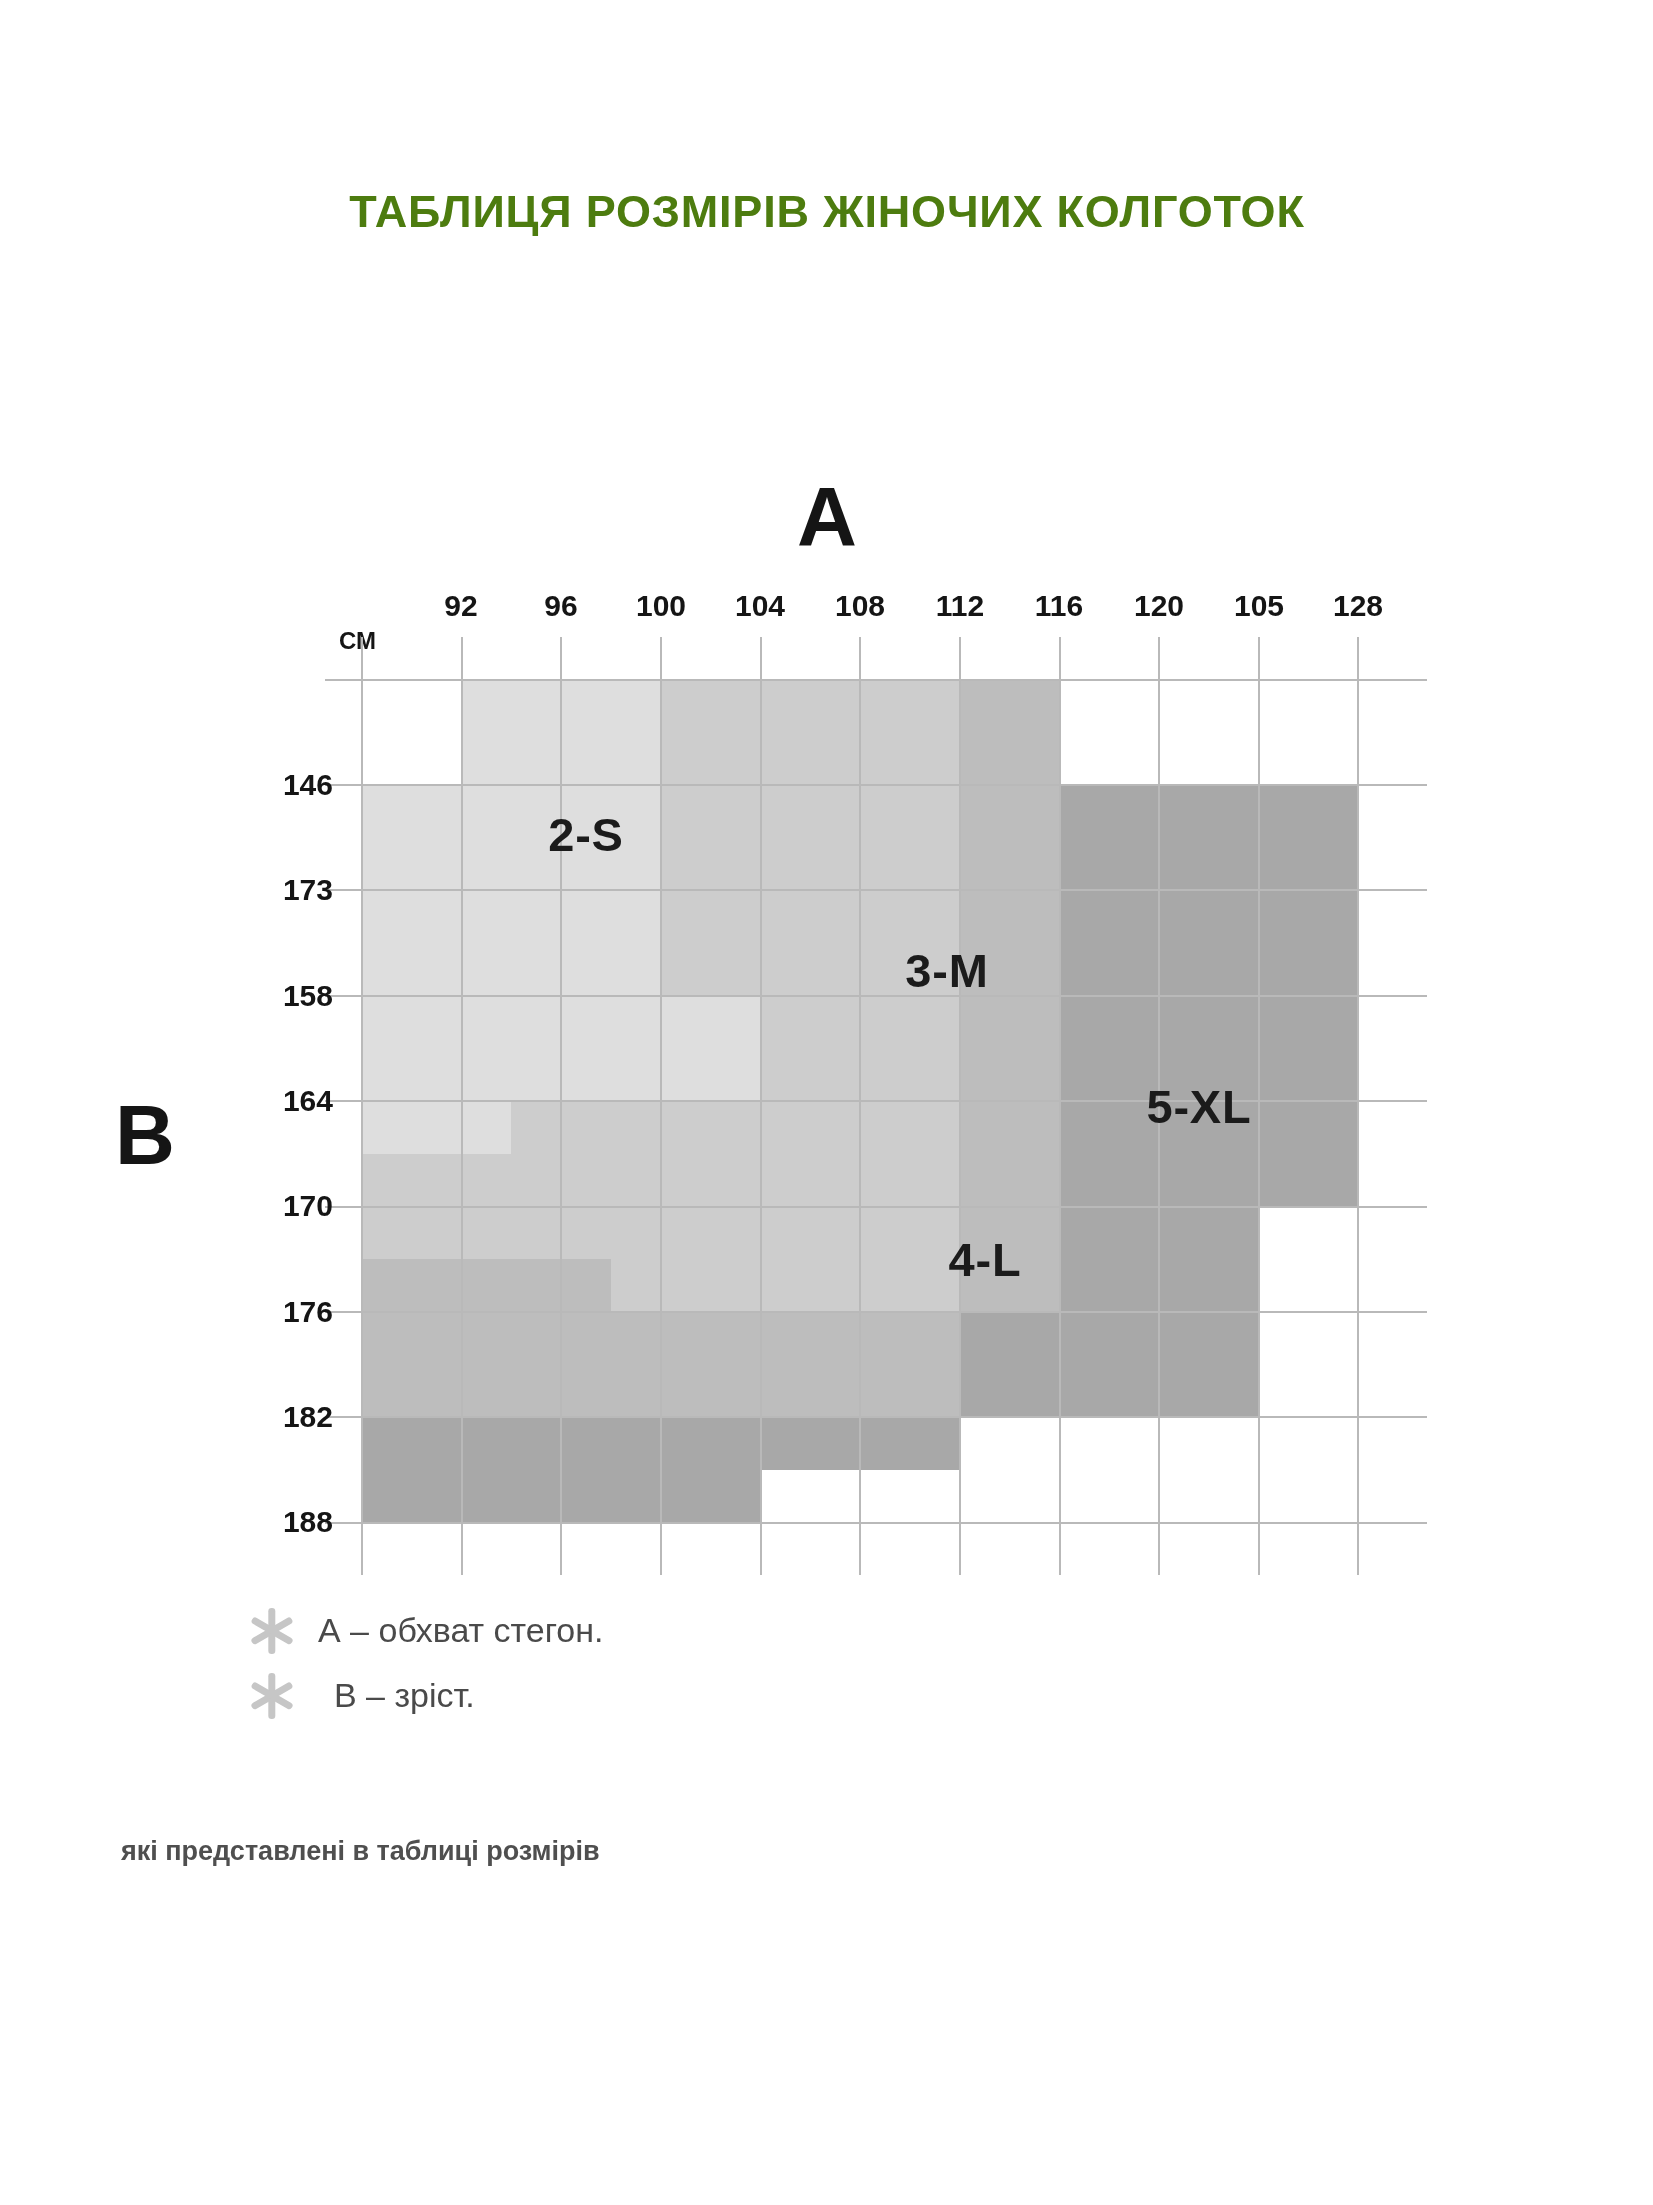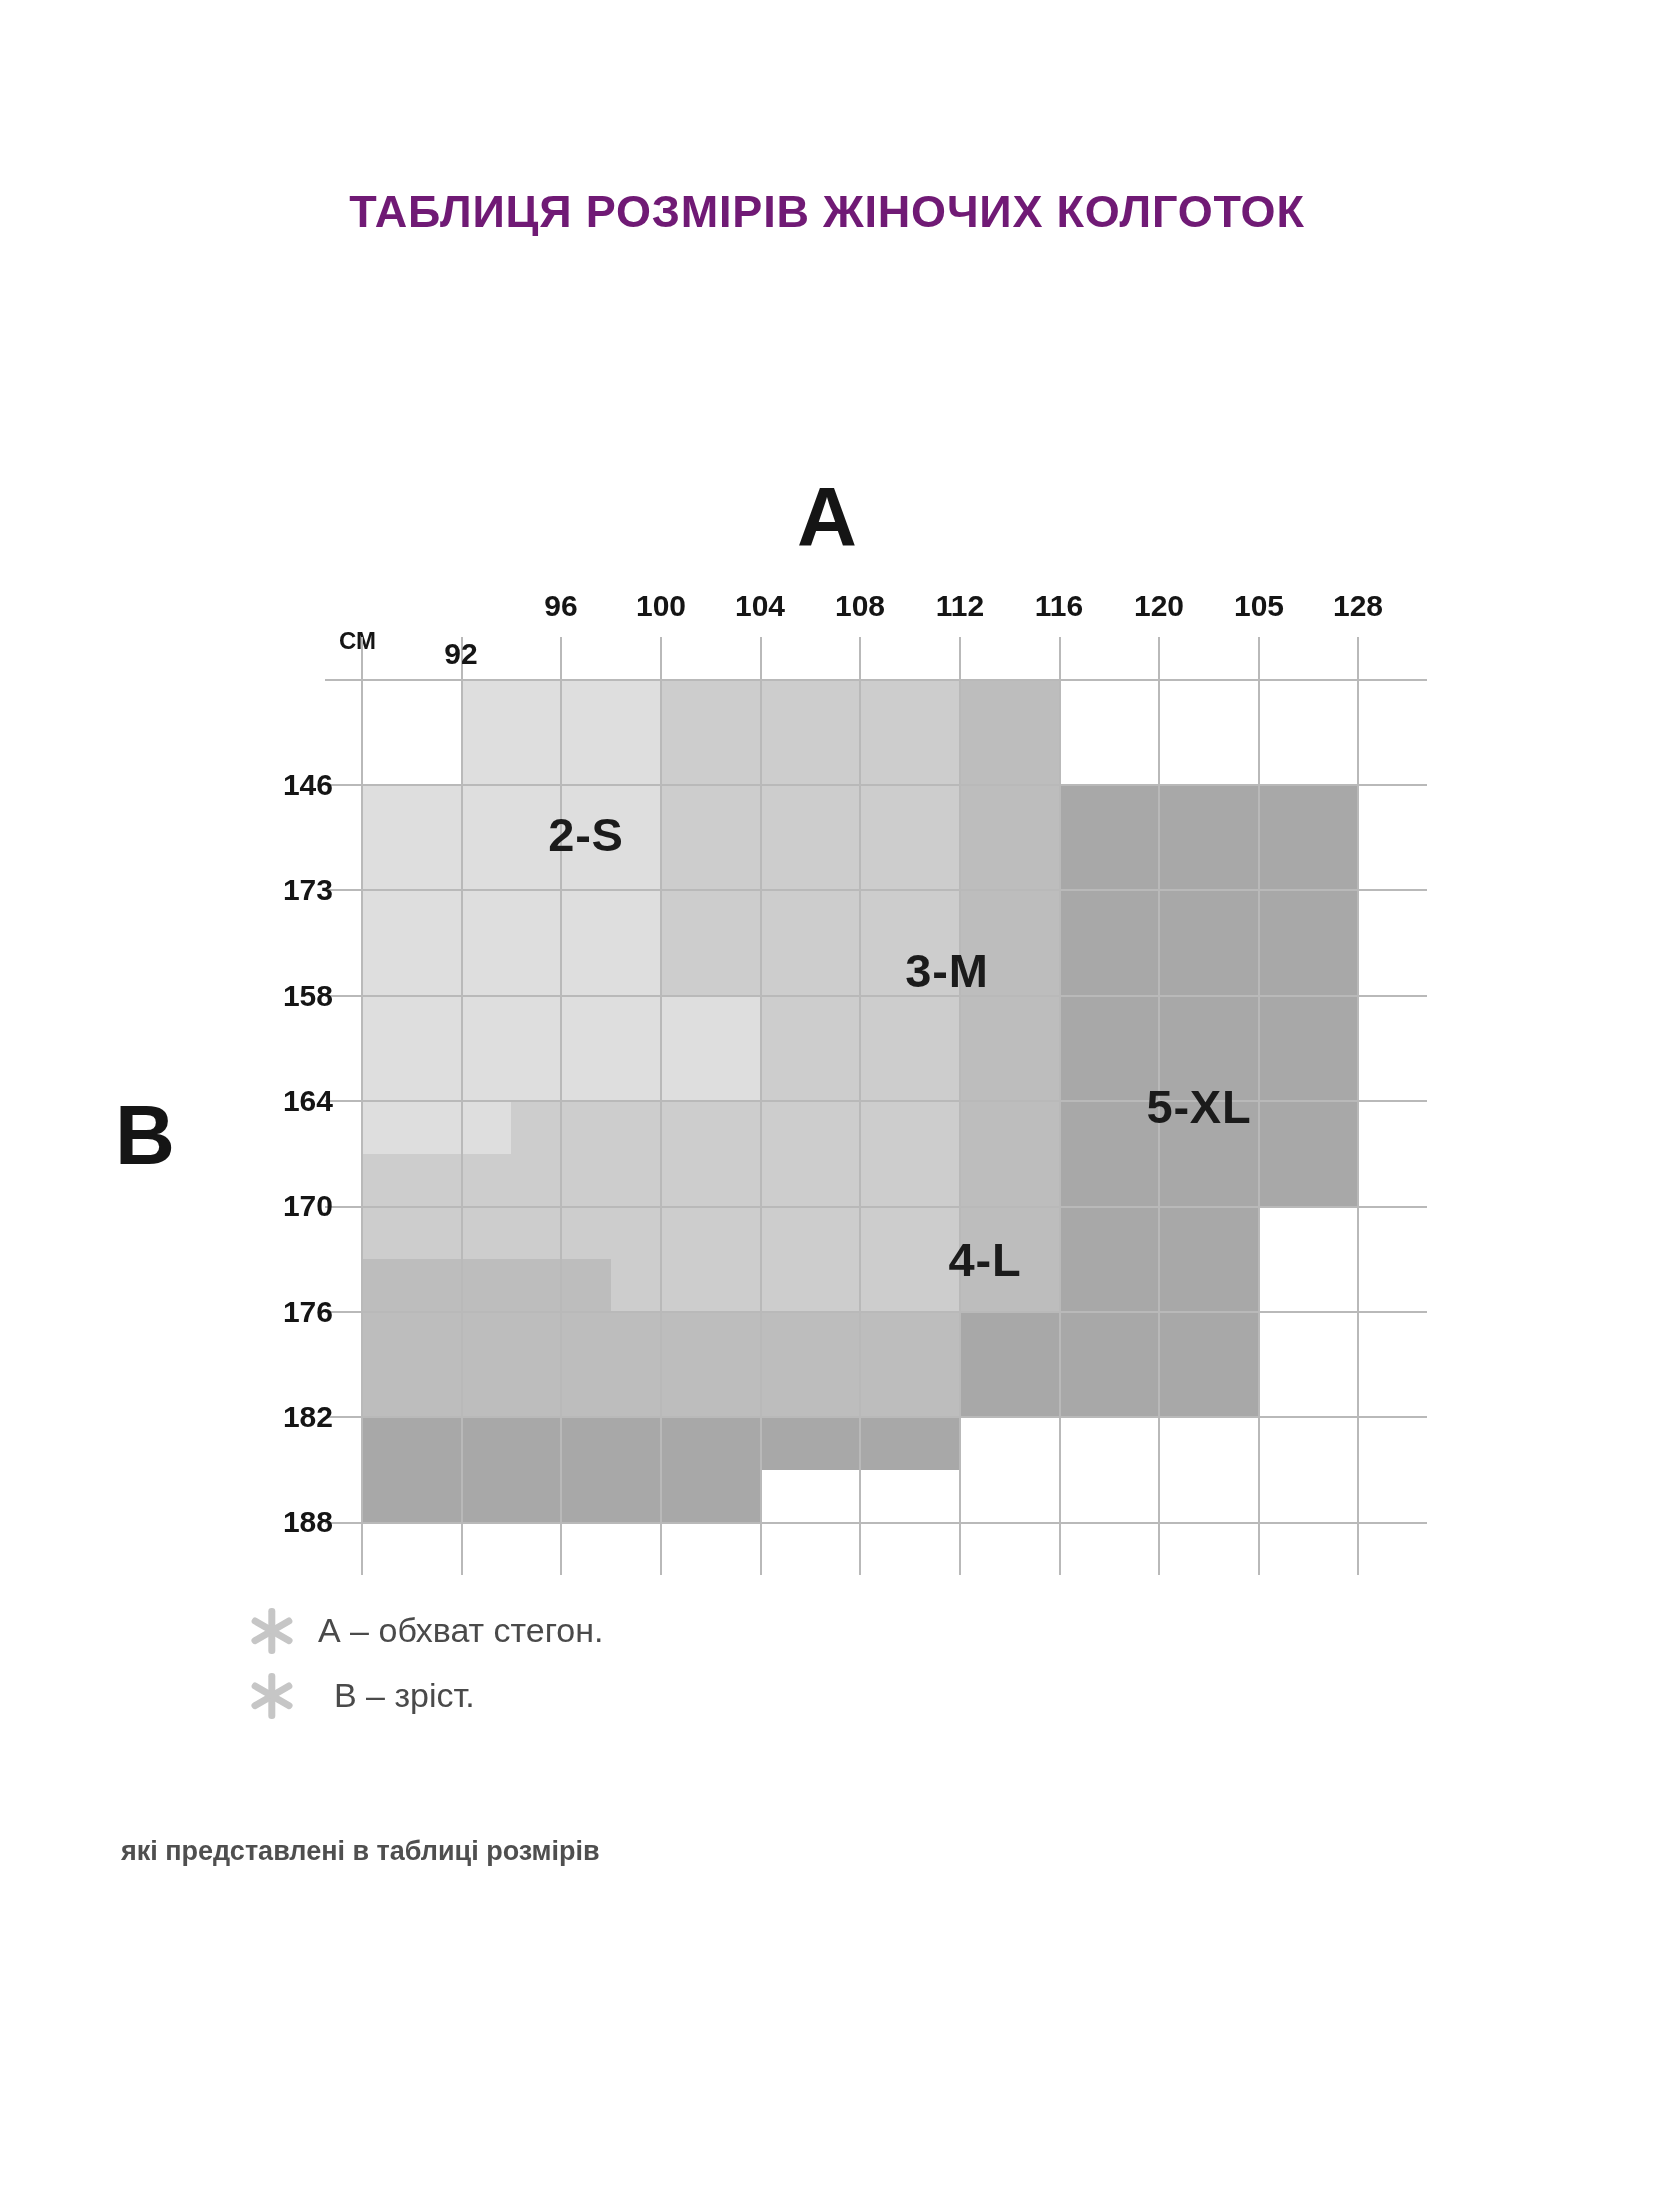--- a/index.html
+++ b/index.html
@@ -1,20 +1,20 @@
 <!DOCTYPE html>
 <html style="font-size:13px"><head>
 <meta charset="utf-8">
 <style>
   html,body{margin:0;padding:0;background:#ffffff;}
   #page{position:relative;width:1654px;height:2205px;background:#ffffff;overflow:hidden;
         font-family:"Liberation Sans", sans-serif;}
   .abs{position:absolute;}
   #title{left:0;top:186px;width:1654px;text-align:center;font-size:45px;font-weight:700;
-         letter-spacing:0.8px;color:#701a75;}
+         letter-spacing:0.8px;color:#4d7c0f;}
   #a-axis-label{left:0;top:470px;width:1654px;text-align:center;font-size:83px;font-weight:700;color:#151515;}
   #b-axis-label{left:96px;top:1088px;width:98px;text-align:center;font-size:83px;font-weight:700;color:#151515;}
   #cm-label{left:270px;top:627px;width:106px;text-align:right;font-size:24px;font-weight:700;color:#151515;}
   .vline{width:1.6px;background:#b9b9b9;}
   .hline{height:1.6px;background:#b9b9b9;}
   .zone{position:absolute;}
   .zone-label{position:absolute;transform:translate(-50%,-50%);font-size:47px;font-weight:800;
               color:#1b1b1b;letter-spacing:0.8px;white-space:nowrap;}
   .x-tick{position:absolute;transform:translate(-50%,-50%);font-size:30px;font-weight:700;color:#151515;}
   .y-tick{position:absolute;width:90px;text-align:right;transform:translateY(-50%);
@@ -69,21 +69,21 @@
       <div class="abs vline" style="left: 361px; top: 637px; height: 938px; background: rgb(185, 185, 185);"></div>
       <div class="abs hline" style="top: 784px; left: 325px; width: 1102px; background: rgb(185, 185, 185);"></div>
       <div class="abs hline" style="top: 889px; left: 325px; width: 1102px; background: rgb(185, 185, 185);"></div>
       <div class="abs hline" style="top: 995px; left: 325px; width: 1102px; background: rgb(185, 185, 185);"></div>
       <div class="abs hline" style="top: 1100px; left: 325px; width: 1102px; background: rgb(185, 185, 185);"></div>
       <div class="abs hline" style="top: 1206px; left: 325px; width: 1102px; background: rgb(185, 185, 185);"></div>
       <div class="abs hline" style="top: 1311px; left: 325px; width: 1102px; background: rgb(185, 185, 185);"></div>
       <div class="abs hline" style="top: 1416px; left: 325px; width: 1102px; background: rgb(185, 185, 185);"></div>
       <div class="abs hline" style="top: 1522px; left: 325px; width: 1102px; background: rgb(185, 185, 185);"></div>
       <div class="abs hline" style="top: 679px; left: 325px; width: 1102px; background: rgb(185, 185, 185);"></div>
-      <div class="x-tick" style="left: 461px; top: 606px; margin-top: 48px;">92</div>
+      <div class="x-tick" style="left: 461px; top: 606px;">92</div>
       <div class="x-tick" style="left: 561px; top: 606px;">96</div>
       <div class="x-tick" style="left: 661px; top: 606px;">100</div>
       <div class="x-tick" style="left: 760px; top: 606px;">104</div>
       <div class="x-tick" style="left: 860px; top: 606px;">108</div>
       <div class="x-tick" style="left: 960px; top: 606px;">112</div>
       <div class="x-tick" style="left: 1059px; top: 606px;">116</div>
       <div class="x-tick" style="left: 1159px; top: 606px;">120</div>
       <div class="x-tick" style="left: 1259px; top: 606px;">105</div>
       <div class="x-tick" style="left: 1358px; top: 606px;">128</div>
       <div class="y-tick" style="left: 243px; top: 785px;">146</div>

